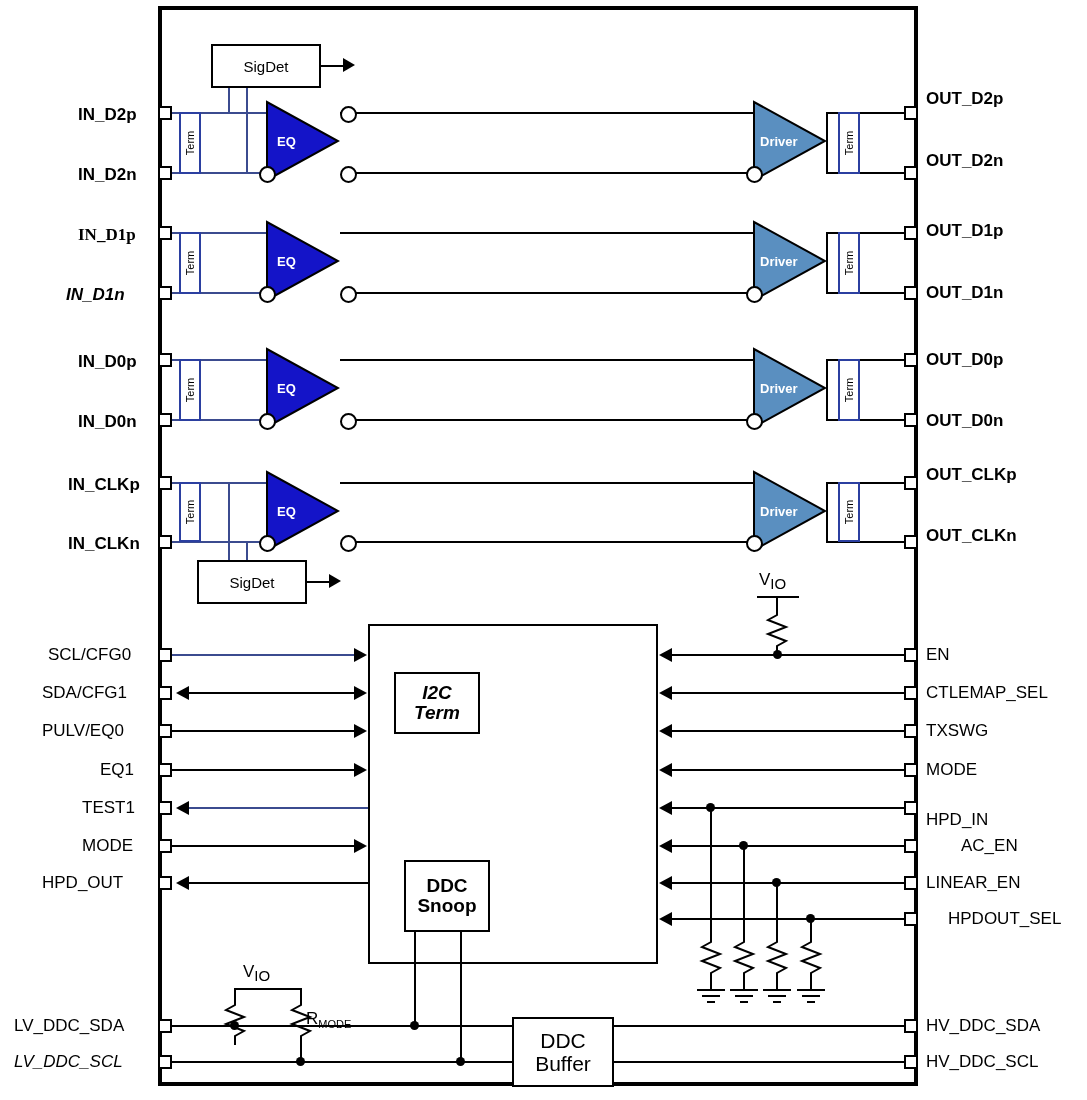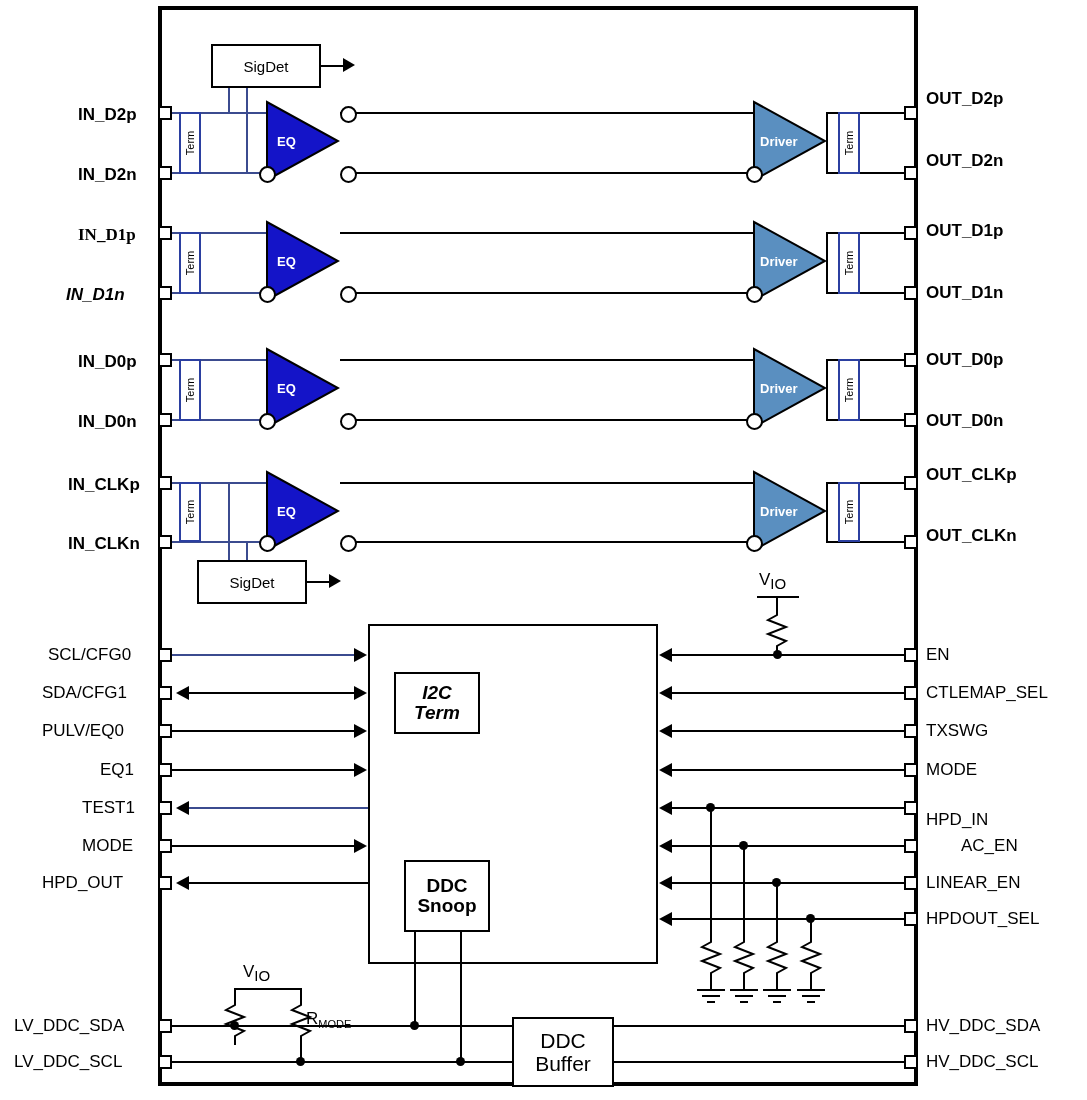--- a/index.html
+++ b/index.html
@@ -323,21 +323,21 @@
   <div class="abs" style="left:659px;top:839px;width:0;height:0;border-right:13px solid #000;border-top:7px solid transparent;border-bottom:7px solid transparent;"></div>
   <div class="abs" style="left:739px;top:841px;width:9px;height:9px;border-radius:50%;background:#000;"></div>
 
   <div class="abs pad" style="left:904px;top:876px;"></div>
   <div class="abs lbl-r" style="left:926px;top:874px;">LINEAR_EN</div>
   <div class="abs w wh" style="left:672px;top:882px;width:232px;"></div>
   <div class="abs" style="left:659px;top:876px;width:0;height:0;border-right:13px solid #000;border-top:7px solid transparent;border-bottom:7px solid transparent;"></div>
   <div class="abs" style="left:772px;top:878px;width:9px;height:9px;border-radius:50%;background:#000;"></div>
 
   <div class="abs pad" style="left:904px;top:912px;"></div>
-  <div class="abs lbl-r" style="left:926px;top:910px;">HPDOUT_SEL</div>
+  <div class="abs lbl-r" style="left:948px;top:910px;">HPDOUT_SEL</div>
   <div class="abs w wh" style="left:672px;top:918px;width:232px;"></div>
   <div class="abs" style="left:659px;top:912px;width:0;height:0;border-right:13px solid #000;border-top:7px solid transparent;border-bottom:7px solid transparent;"></div>
   <div class="abs" style="left:806px;top:914px;width:9px;height:9px;border-radius:50%;background:#000;"></div>
 
   <div class="abs w wv" style="left:710px;top:807px;height:131px;"></div>
   <div class="abs res" style="left:699px;top:938px;">
     <svg width="24" height="44" viewBox="0 0 24 44">
         <polyline points="12,0 12,4 3,9 21,16 3,23 21,30 12,35 12,44" fill="none" stroke="#000" stroke-width="2"></polyline>
       </svg>
   </div>
@@ -398,21 +398,21 @@
   <div class="abs box ddcbuf" style="left:512px;top:1017px;width:102px;height:70px;flex-direction:column;">
     <span>DDC</span>
     <span>Buffer</span>
   </div>
 
   <div class="abs pad" style="left:158px;top:1019px;"></div>
   <div class="abs lbl-l-plain" style="left:14px;top:1017px;">LV_DDC_SDA</div>
   <div class="abs w wh" style="left:172px;top:1025px;width:342px;"></div>
 
   <div class="abs pad" style="left:158px;top:1055px;"></div>
-  <div class="abs lbl-l-plain" style="left:14px;top:1053px;">LV_DDC_SCL</div>
+  <div class="abs lbl-l-plain" style="left:14px;top:1053px;font-style:italic;">LV_DDC_SCL</div>
   <div class="abs w wh" style="left:172px;top:1061px;width:342px;"></div>
 
   <div class="abs pad" style="left:904px;top:1019px;"></div>
   <div class="abs lbl-r" style="left:926px;top:1017px;">HV_DDC_SDA</div>
   <div class="abs w wh" style="left:613px;top:1025px;width:292px;"></div>
   <div class="abs pad" style="left:904px;top:1055px;"></div>
   <div class="abs lbl-r" style="left:926px;top:1053px;">HV_DDC_SCL</div>
   <div class="abs w wh" style="left:613px;top:1061px;width:292px;"></div>
 
   <div class="abs w wv" style="left:414px;top:932px;height:94px;"></div>

